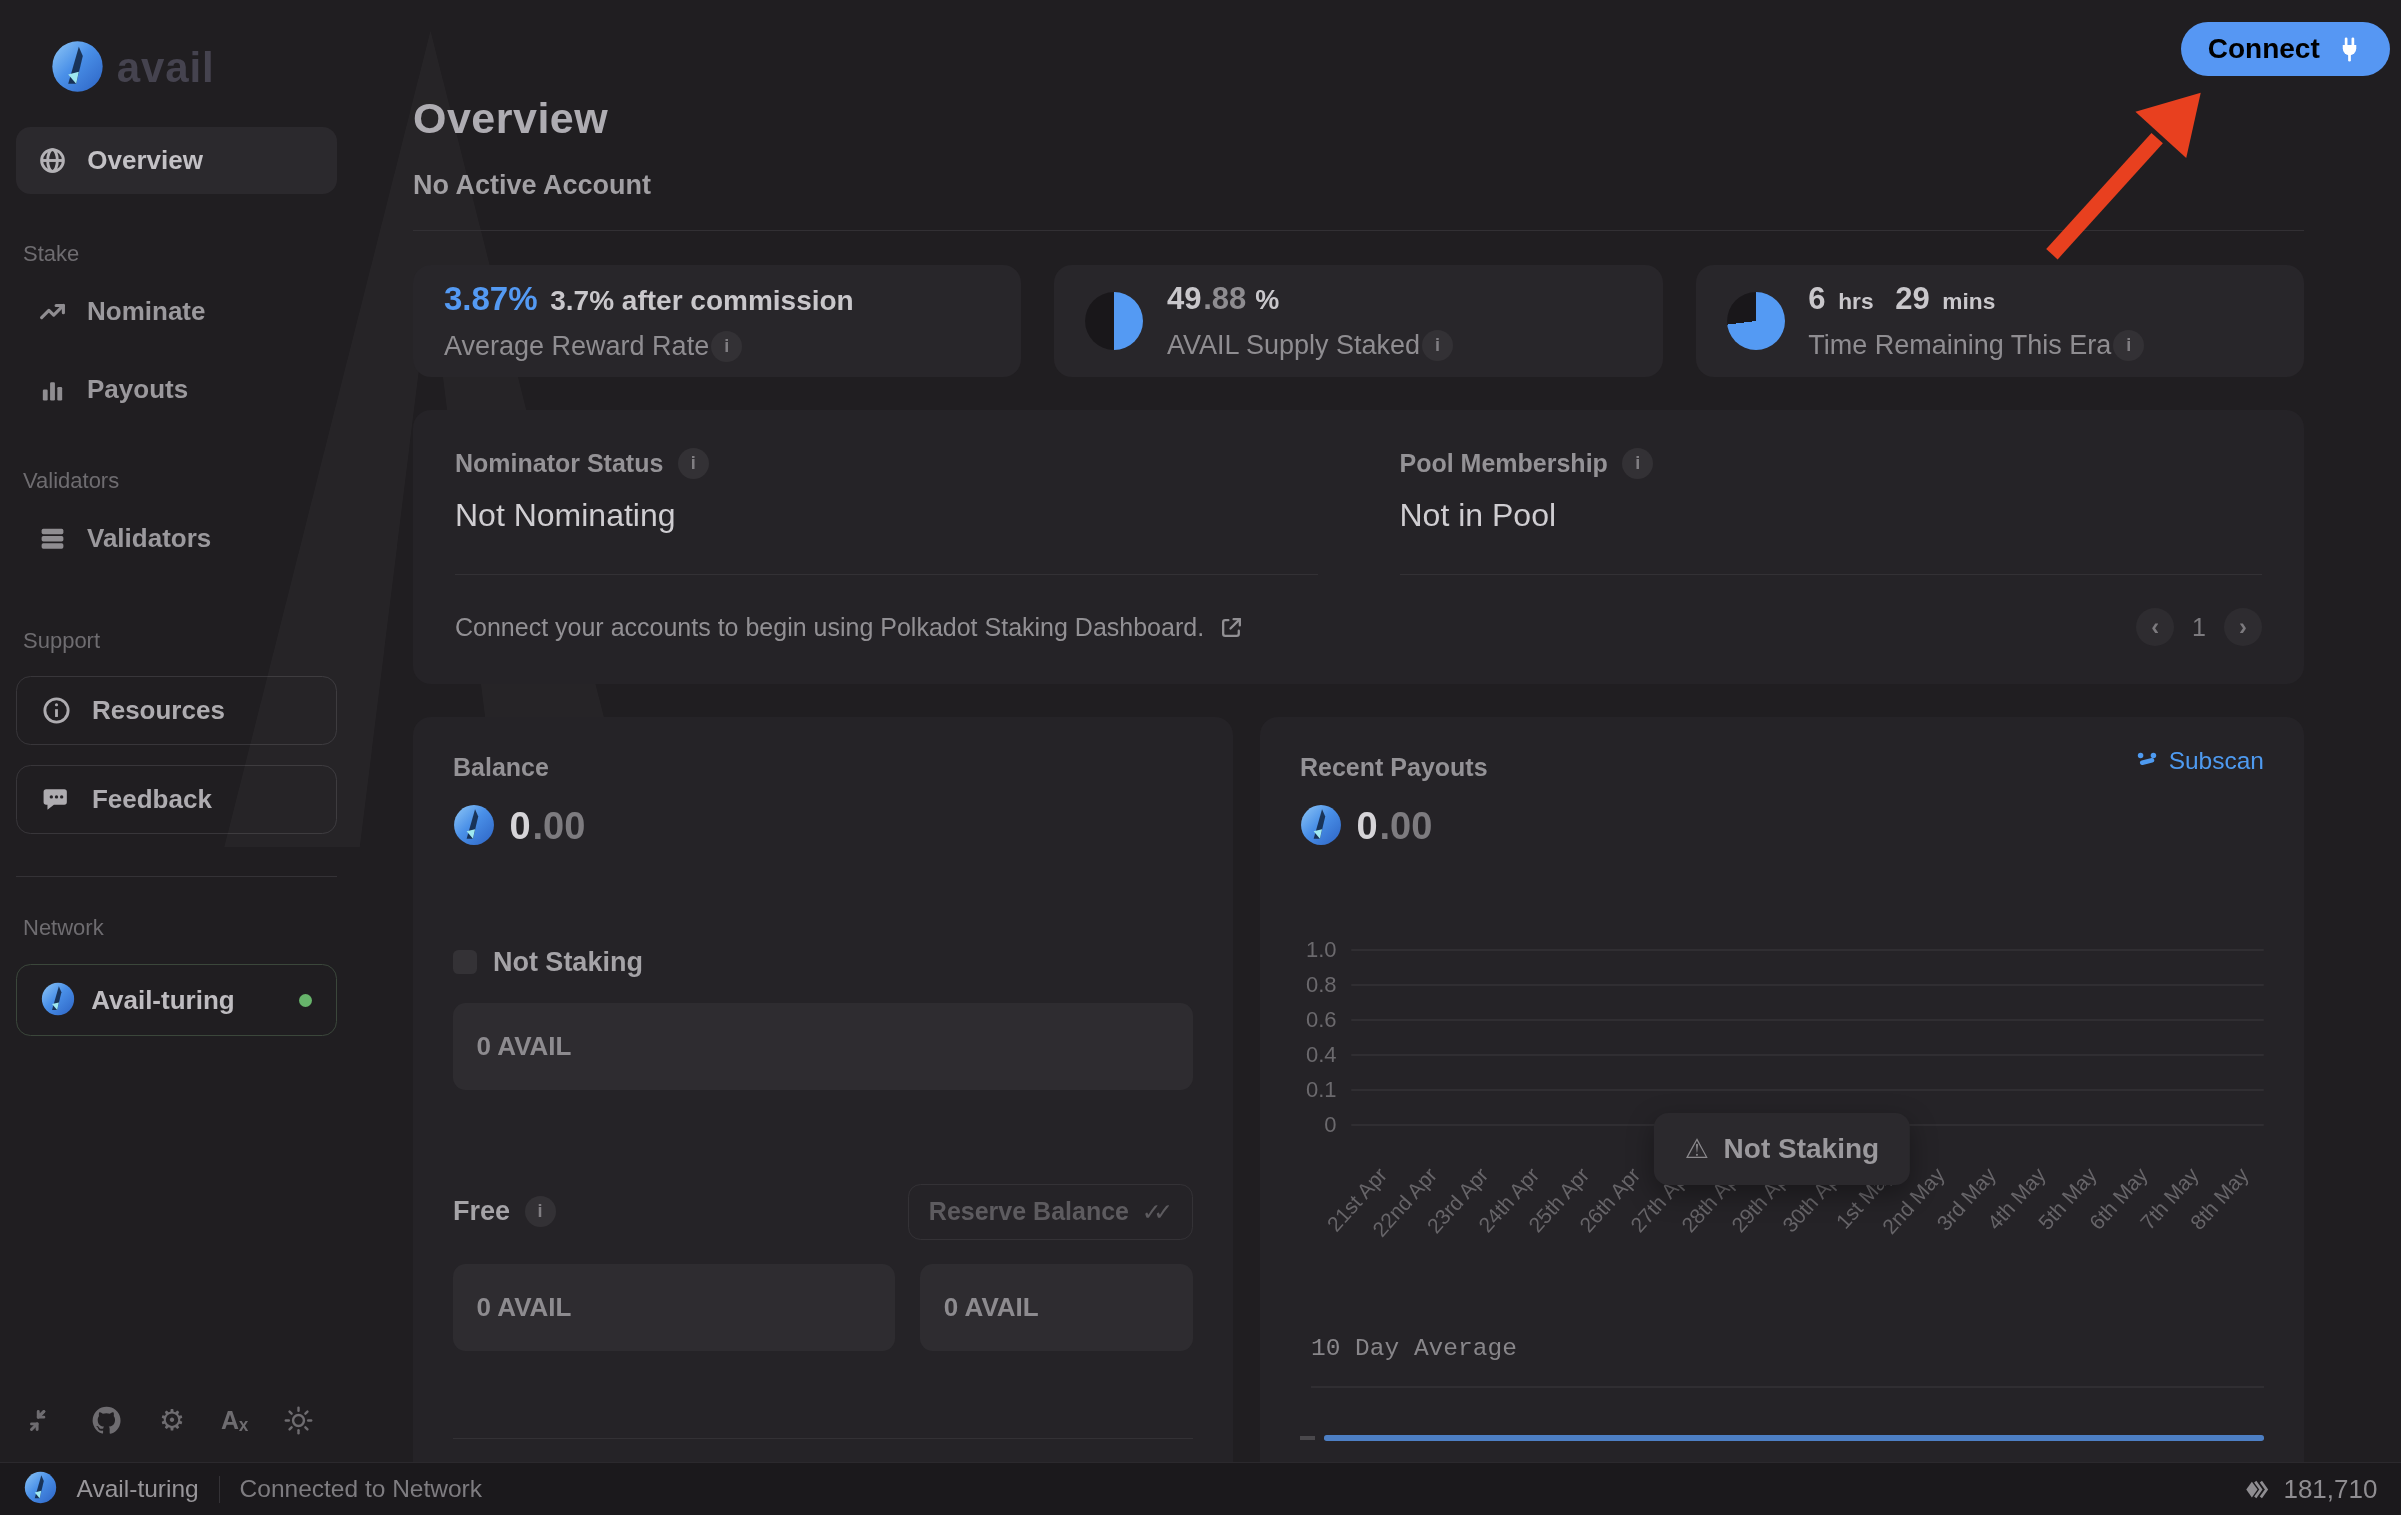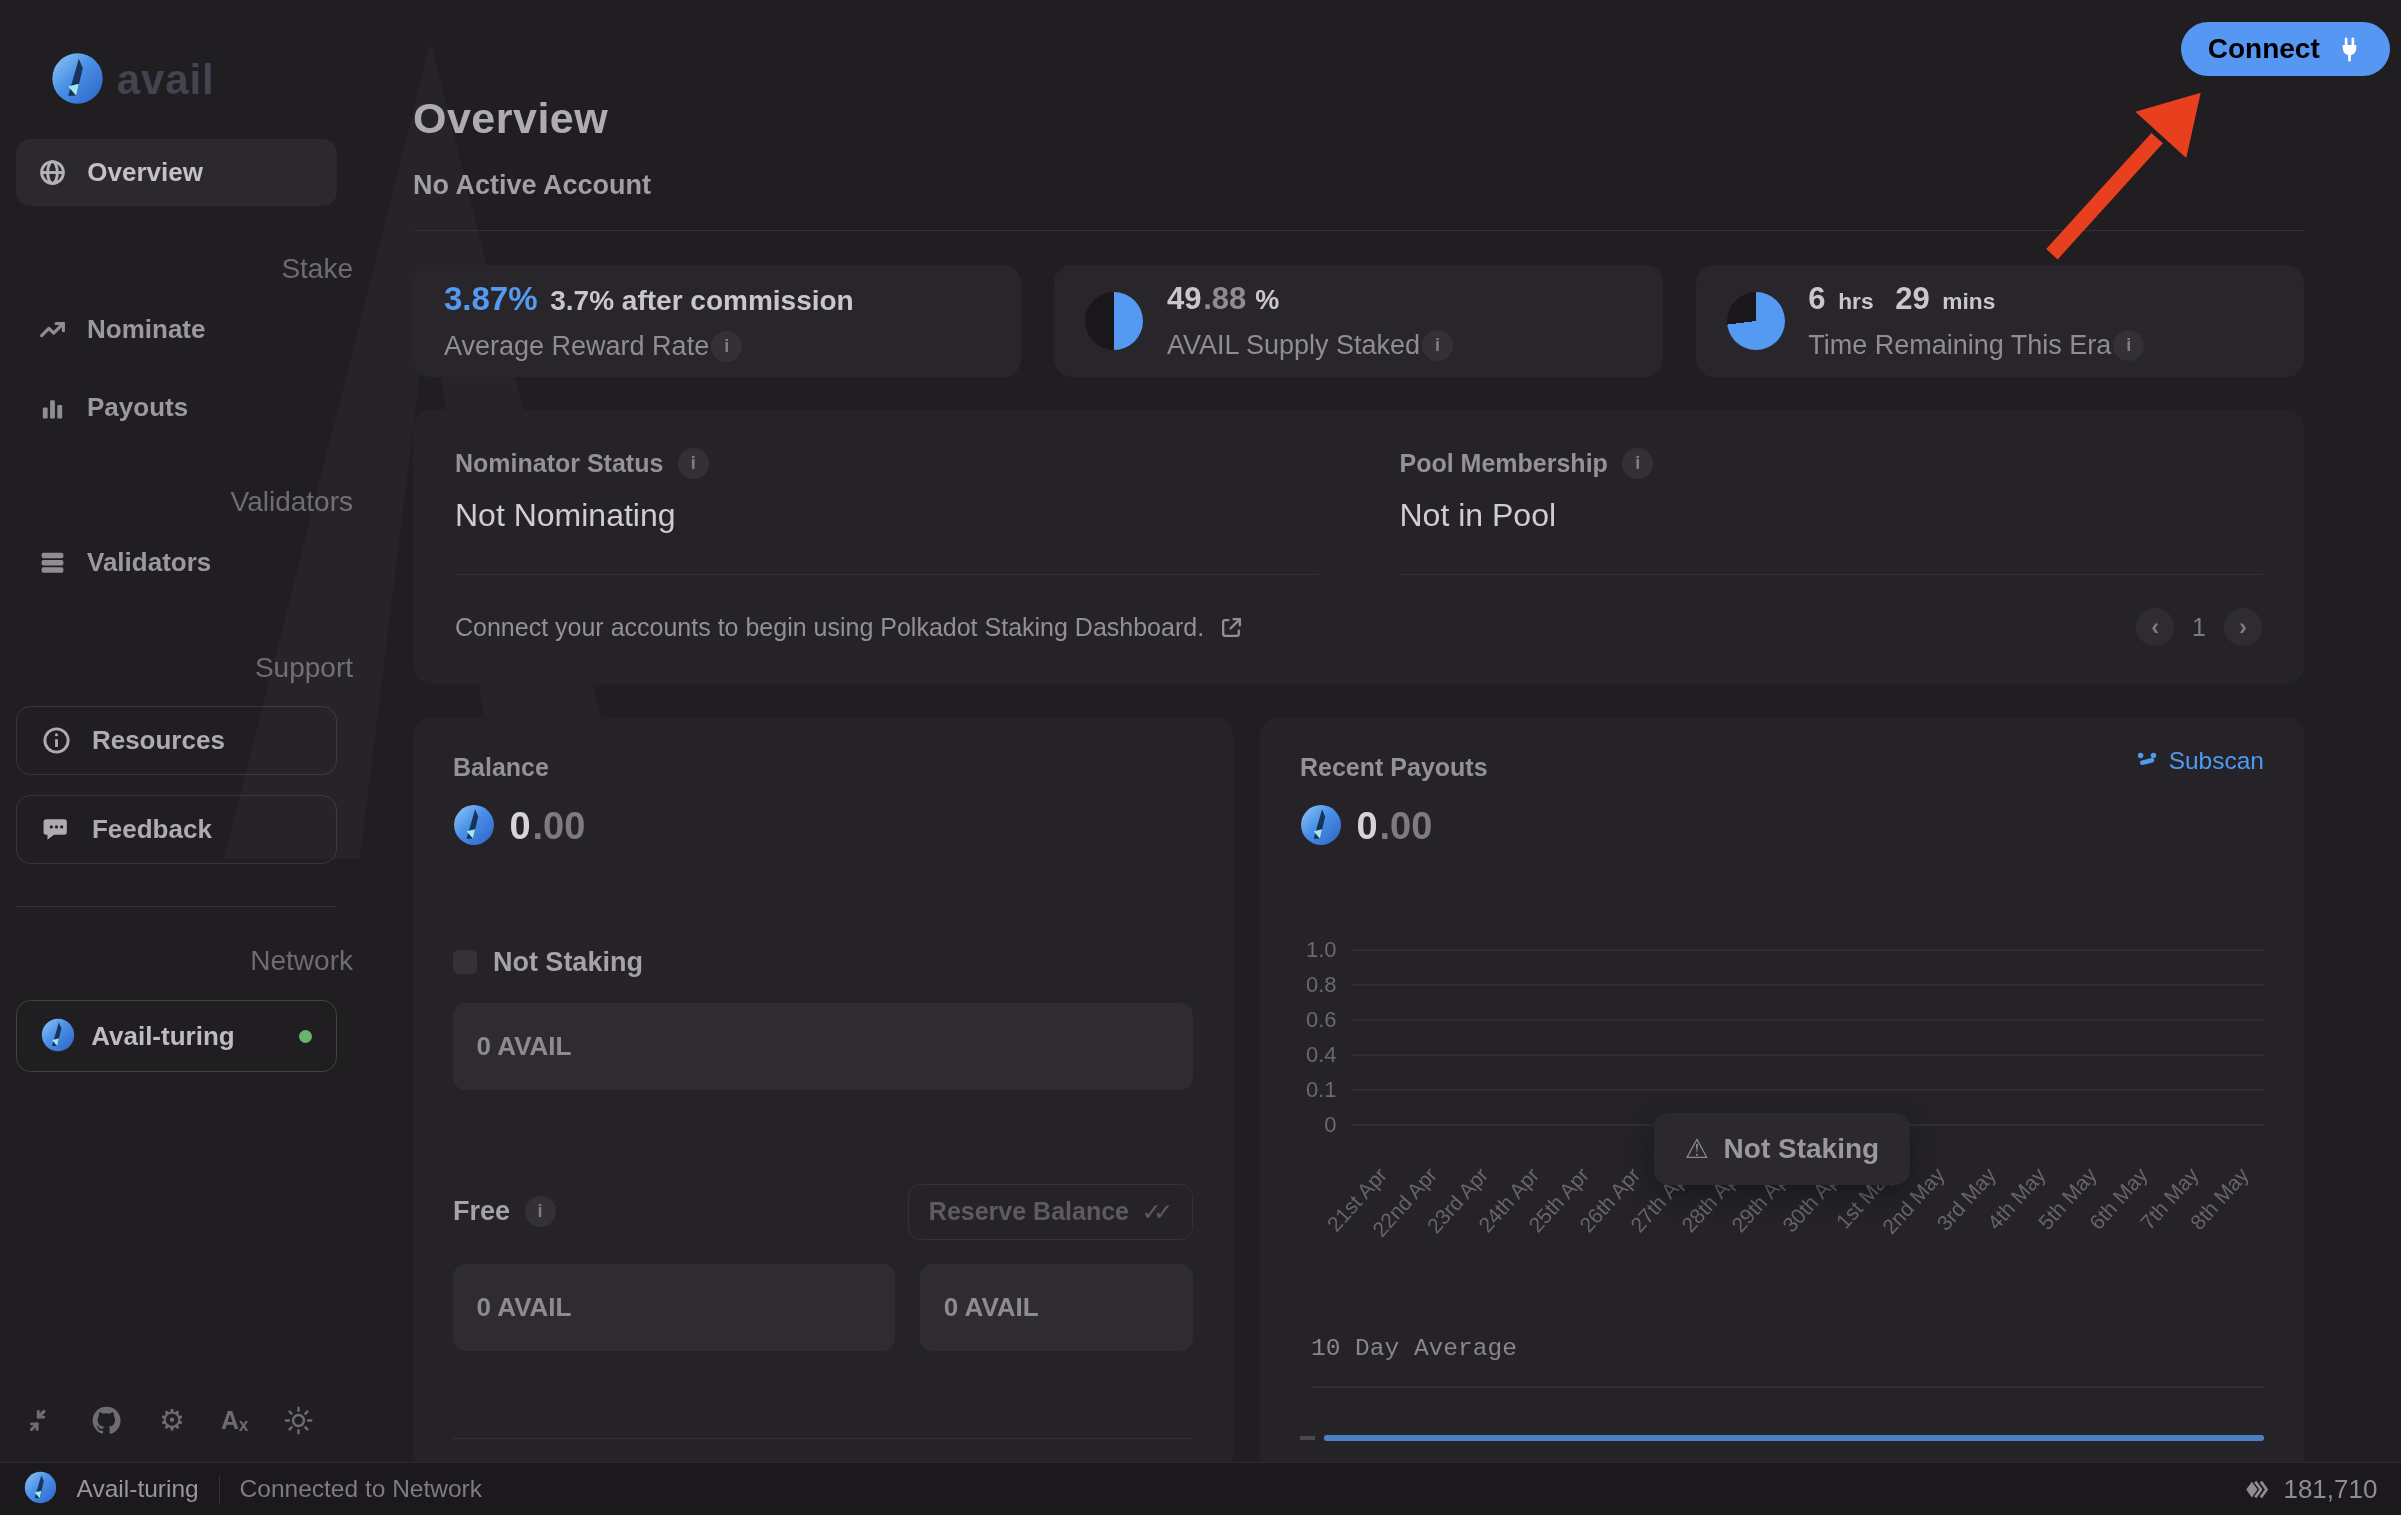--- a/index.html
+++ b/index.html
@@ -4,31 +4,31 @@
 <style>
   * { margin:0; padding:0; box-sizing:border-box; }
   html,body { width:2401px; height:1515px; overflow:hidden; }
   body {
     background:#201e21;
     font-family:"Liberation Sans","DejaVu Sans",sans-serif;
     color:#a7a5a9;
     position:relative;
   }
   
-  .sidebar { position:absolute; left:0; top:16px; bottom:53px; width:353px; padding:36px 0 0 0; }
+  .sidebar { position:absolute; left:0; top:4px; bottom:53px; width:353px; padding:36px 0 0 0; }
   .sidebar-watermark { position:absolute; left:136px; top:27px; width:589px; height:816px; opacity:.035;
     background:#dddddd; clip-path:polygon(50% 0,85% 100%,62% 100%,50% 30%,38% 100%,15% 100%); pointer-events:none; }
   .logo-row { display:flex; align-items:center; gap:12.7px; padding-left:51px; }
   .logo-word { font-size:42px; font-weight:bold; color:#45434f; letter-spacing:0.9px; }
   .avail-logo { display:inline-block; }
   .nav-item-active { margin:31px 16.3px 0 16.3px; background:#2b292d; border-radius:14.5px; height:67px;
     display:flex; align-items:center; gap:20px; padding-left:22px; }
   .nav-item-active .nav-label { color:#c3c1c5; }
   .nav-label { font-size:26px; font-weight:bold; color:#9b999d; }
-  .section-label { font-size:28px; color:#6e6c70; padding-left:15px;text-align:right; }
+  .section-label { font-size:22px; color:#6e6c70; padding-left:23px; }
   .nav-item { display:flex; align-items:center; gap:20px; padding-left:38px; height:67px; margin-top:11px; }
   .icon { display:inline-flex; align-items:center; justify-content:center; color:#8f8d91; }
   .boxed-item { margin:22px 16.3px 0 16.3px; border:0.9px solid #38363a; border-radius:14.5px; height:69px;
     display:flex; align-items:center; gap:20px; padding-left:23.6px; }
   .boxed-item .nav-label { color:#aeacb0; }
   .side-divider { height:0.9px; background:#343236; margin:42px 16.3px 0 16.3px; }
   .network-box { margin:23.6px 16.3px 0 16.3px; border:0.9px solid #3b473b; border-radius:14.5px; height:72px;
     display:flex; align-items:center; gap:16.3px; padding:0 23.6px; }
   .network-box .nav-label { color:#bebcc0; flex:1; }
   .green-dot { width:13.6px; height:13.6px; border-radius:50%; background:#67b46b; }

